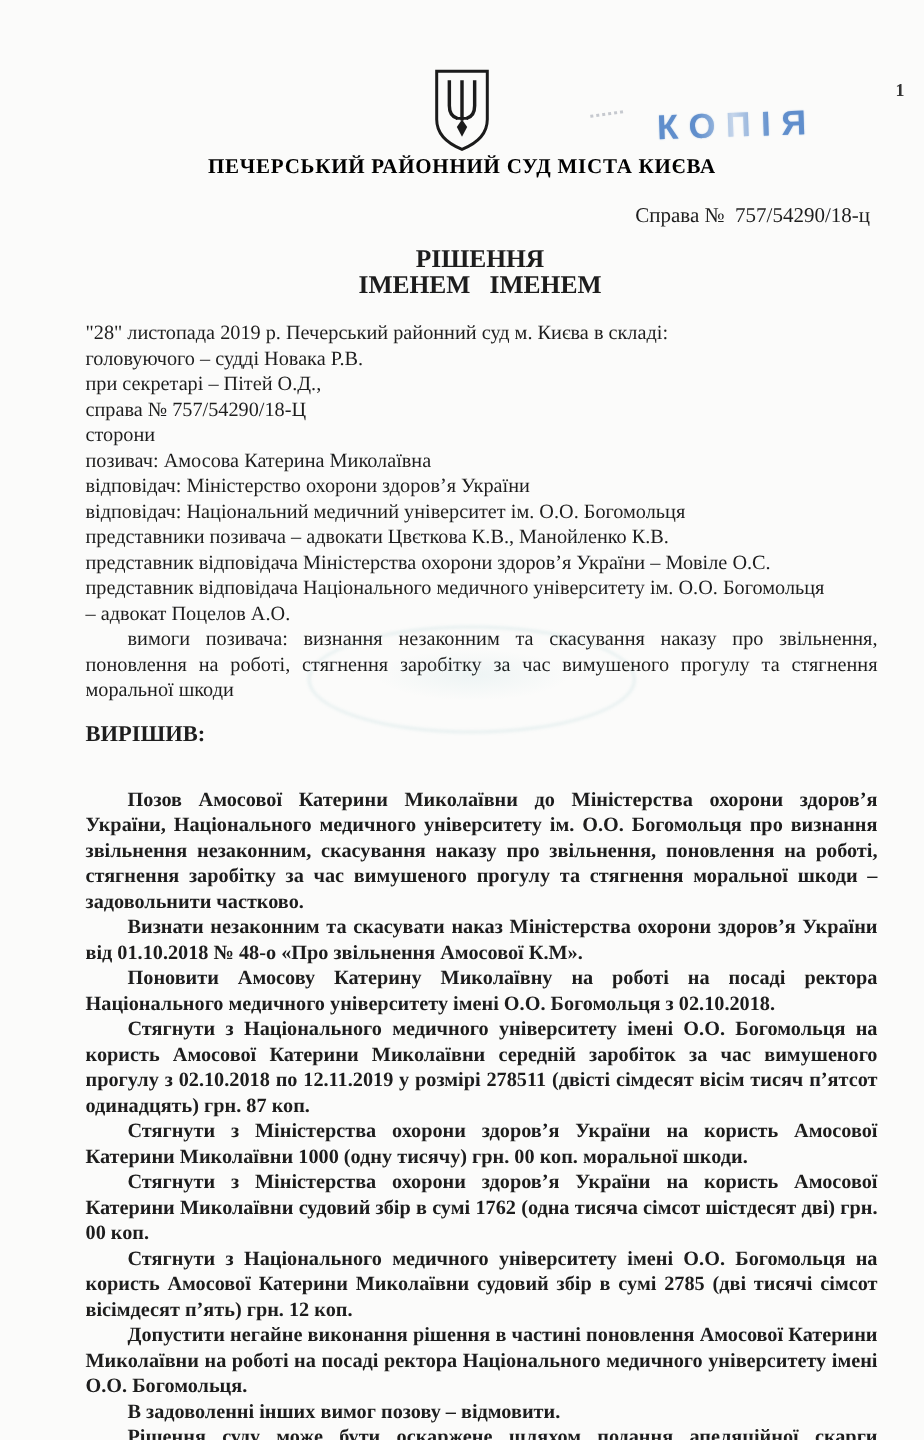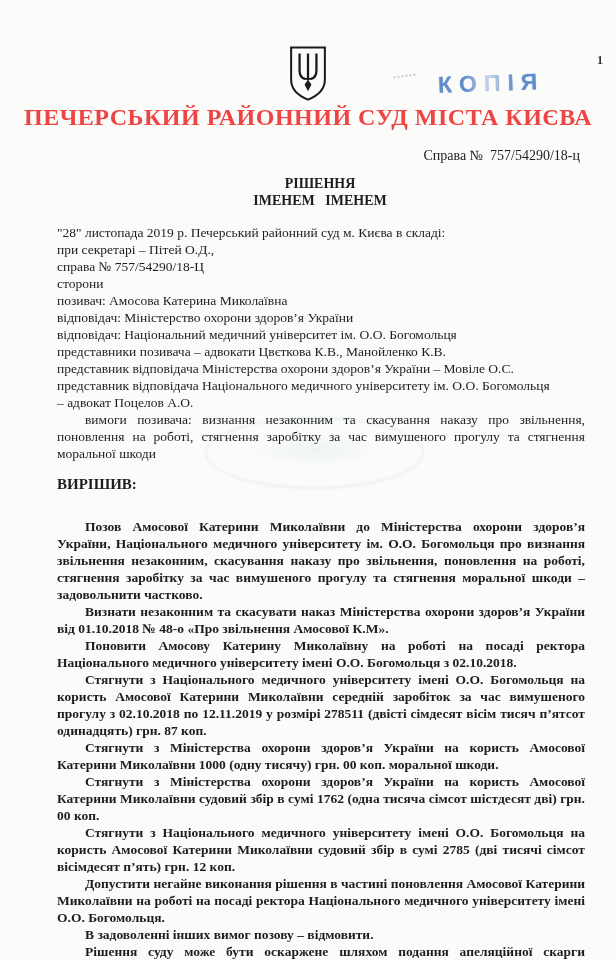--- a/index.html
+++ b/index.html
@@ -27,30 +27,30 @@
   .stamp-smudge{
     position:absolute;top:30px;right:200px;width:22px;height:8px;
     border-top:2px dotted rgba(100,110,125,.35);transform:rotate(-8deg);
     filter:blur(.5px);
   }
 
   .emblem{display:block;margin:45px auto 0;width:46px;height:57px;}
   .emblem svg{display:block;width:100%;height:100%;}
 
   .court-name{
-    text-align:center;font-weight:bold;font-size:24px;letter-spacing:.5px;
-    margin-top:2px;color:#ef4444;
+    text-align:center;font-weight:bold;font-size:14px;letter-spacing:.5px;
+    margin-top:2px;color:#000000;
   }
 
   .case-ref{
     text-align:right;padding-right:36px;font-size:14px;margin-top:17px;
     white-space:pre;
   }
 
-  .title-block{text-align:center;margin-top:11px;font-weight:bold;font-size:14px;line-height:17px;padding-left:24px;}
+  .title-block{text-align:center;margin-top:11px;font-weight:bold;font-size:17px;line-height:17px;padding-left:24px;}
   .title-block .sub{white-space:pre;}
 
   .text-col{padding:0 31px 0 57px;font-size:13.5px;line-height:17px;}
   .intro{margin-top:15px;}
   .intro div{white-space:normal;}
   .claims{ text-indent:28px;text-align:justify;margin:0;}
   .resolution-heading{
     font-weight:bold;font-size:15px;margin-top:14px;
   }
   .paras{margin-top:25px;font-weight:bold;}
@@ -98,20 +98,21 @@
     <div class="sub">ІМЕНЕМ   ІМЕНЕМ</div>
   </div>
 
   <div class="faint-stamp"></div>
   <div class="faint-stamp-inner"></div>
 
   <div class="text-col">
 
     <div class="intro">
       <div>"28" листопада 2019 р. Печерський районний суд м. Києва в складі:</div>
+      <div>головуючого – судді Новака Р.В.</div>
       <div>при секретарі – Пітей О.Д.,</div>
       <div>справа № 757/54290/18-Ц</div>
       <div>сторони</div>
       <div>позивач: Амосова Катерина Миколаївна</div>
       <div>відповідач: Міністерство охорони здоров’я України</div>
       <div>відповідач: Національний медичний університет ім. О.О. Богомольця</div>
       <div>представники позивача – адвокати Цвєткова К.В., Манойленко К.В.</div>
       <div>представник відповідача Міністерства охорони здоров’я України – Мовіле О.С.</div>
       <div>представник відповідача Національного медичного університету ім. О.О. Богомольця</div>
       <div>– адвокат Поцелов А.О.</div>

